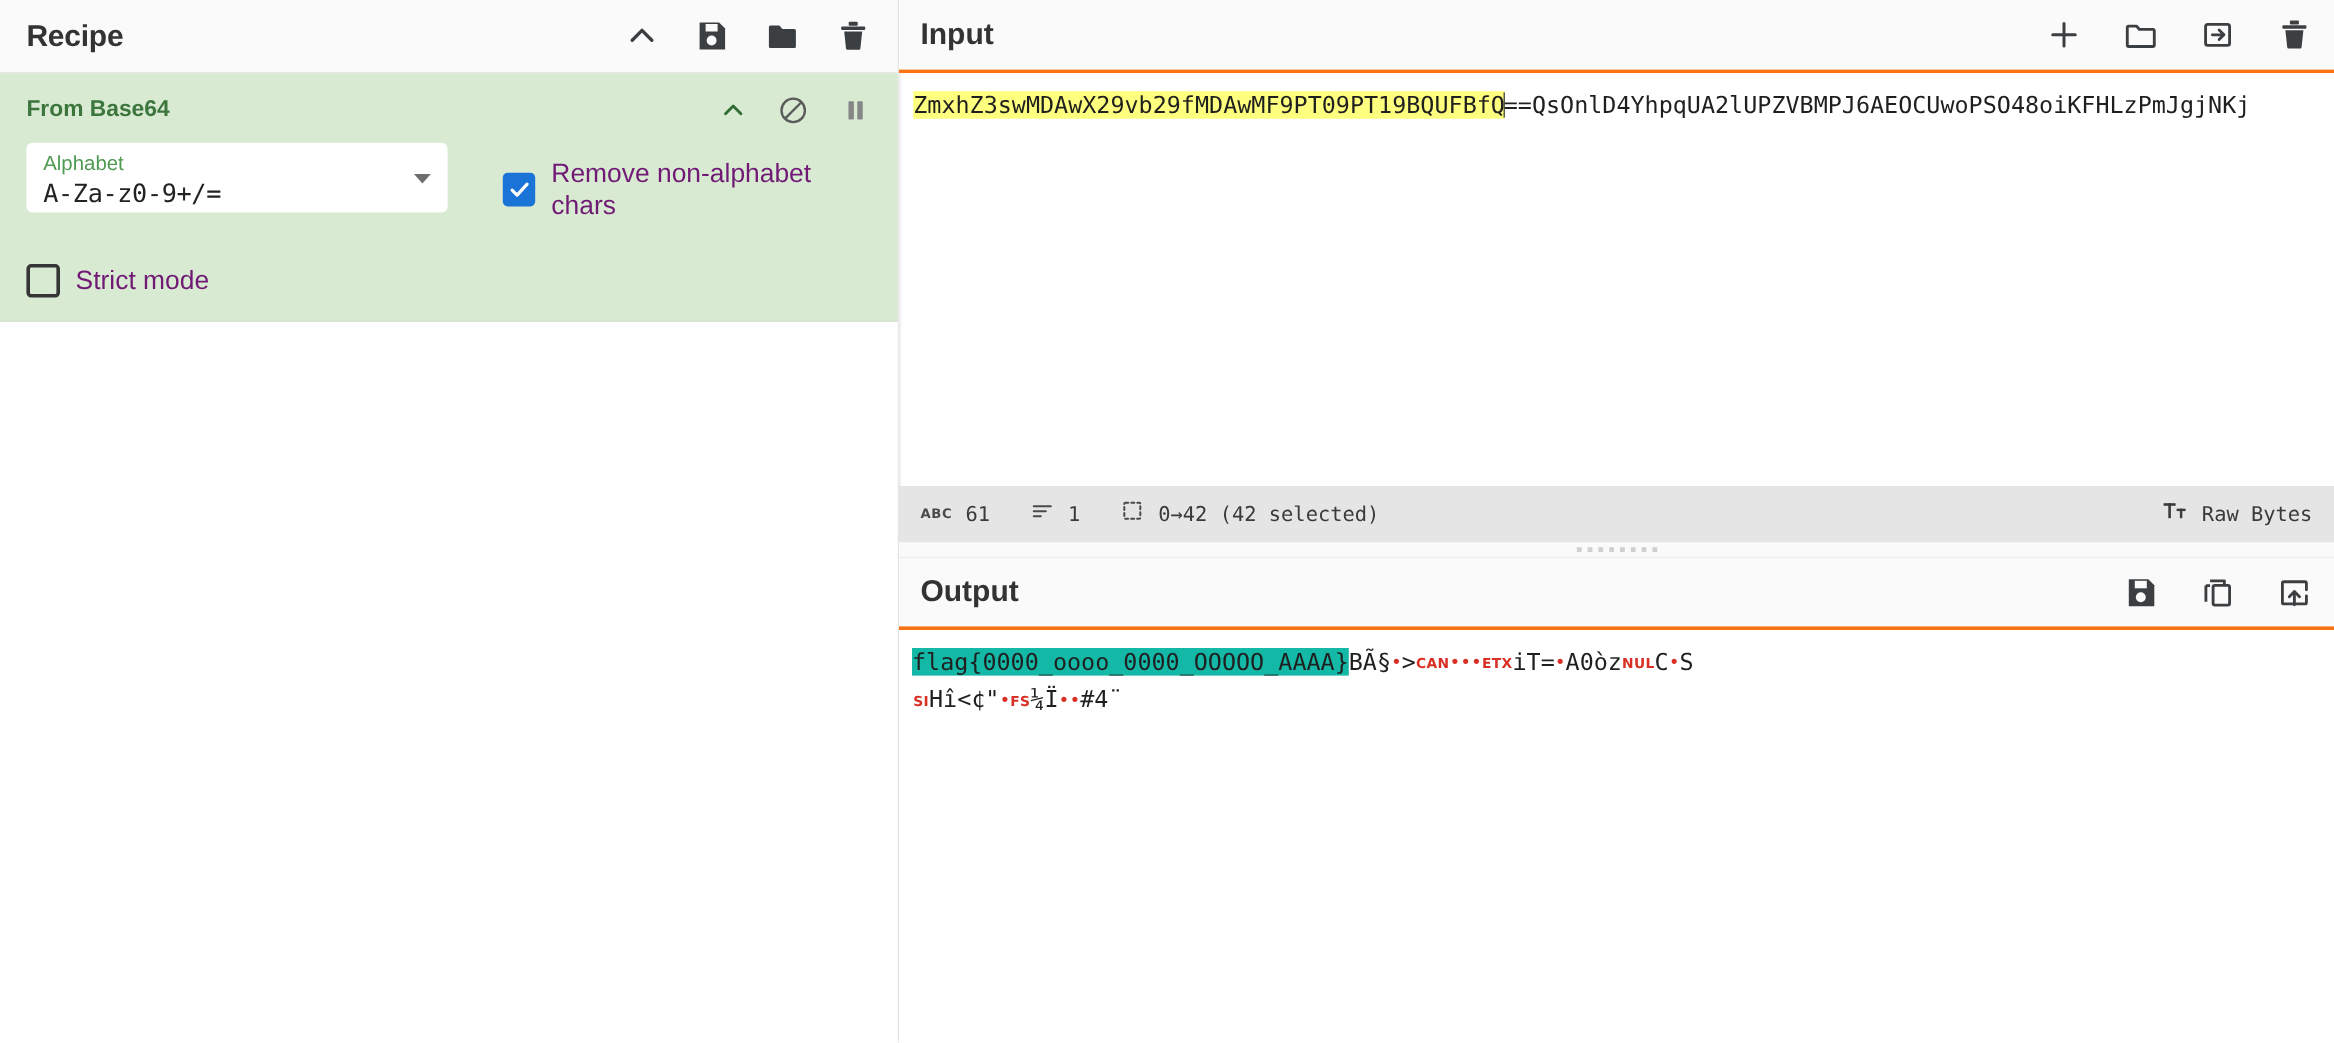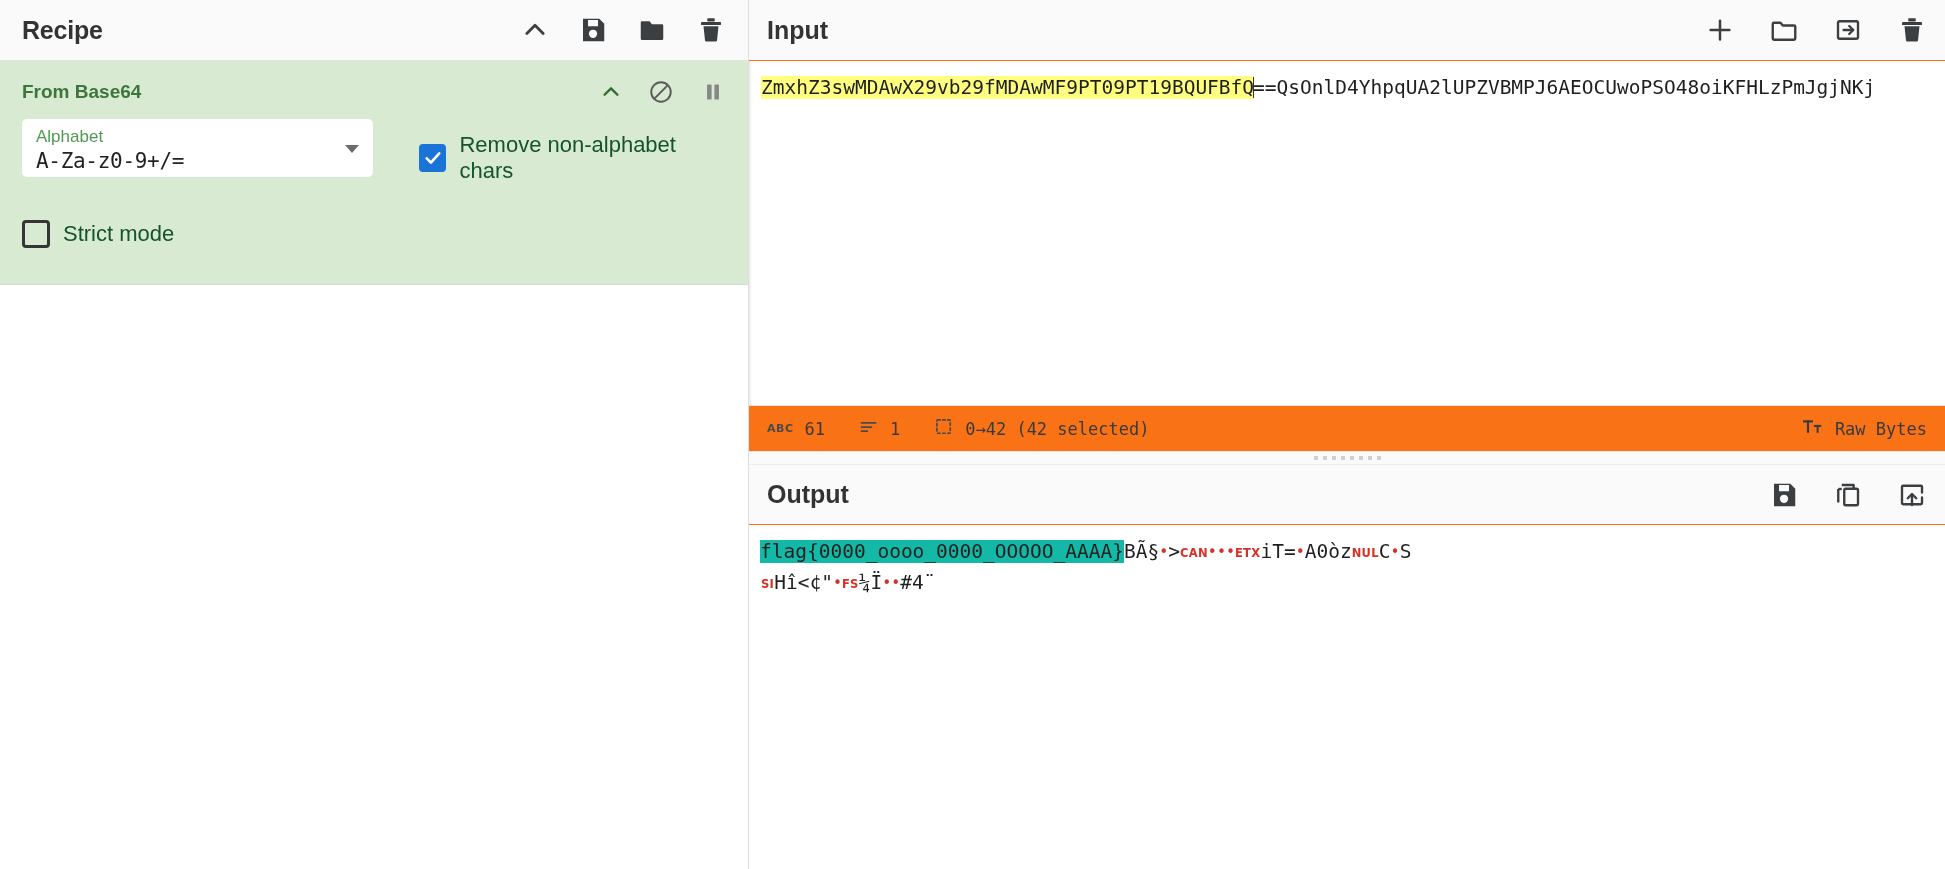--- a/index.html
+++ b/index.html
@@ -31,21 +31,21 @@
     letter-spacing: -0.2px;
   }
   .pane-title-spacer { flex: 1; }
   .titlebar-icons { display: flex; align-items: center; gap: 29px; }
   .ticon { color: #3c3f41; display: flex; align-items: center; justify-content: center; cursor: pointer; }
 
   
   .op {
     background: #d9ead3;
     border-bottom: 1px solid #cfdfc8;
-    padding: 0 0 36px 0;
+    padding: 0 0 19px 0;
     position: relative;
   }
   .op-head {
     display: flex; align-items: center;
     padding: 18px 22px 6px 22px;
   }
   .op-name {
     font-size: 19px; font-weight: bold; color: #3c763d;
   }
   .op-head-spacer { flex: 1; }
@@ -77,51 +77,51 @@
     border-top: 8px solid #6d6d6d;
   }
   .chk-row { display: flex; align-items: center; margin-left: 46px; margin-top: 13px; }
   .chk-box {
     width: 28px; height: 28px; border-radius: 4px;
     display: flex; align-items: center; justify-content: center;
     cursor: pointer;
   }
   .chk-box.on { background: #1a73d6; }
   .chk-box.off { border: 3px solid #353535; background: transparent; }
-  .chk-label { font-size: 22px; color: #14532d; margin-left: 13px; }
+  .chk-label { font-size: 22px; color: #701a75; margin-left: 13px; }
   .chk-row2 { display: flex; align-items: center; padding: 0 22px; margin-top: 36px; }
   .recipe-body-blank { flex: 1; background: #fff; }
 
   
   .right-pane { width: 1196px; height: 869px; display: flex; flex-direction: column; background: #fff; }
 
   .io-title-bar {
     height: 61px; min-height: 61px;
-    background: #fafafa; border-bottom: 1px solid #f97316;
+    background: #fafafa; border-bottom: 3px solid #f97316;
     display: flex; align-items: center; padding: 0 14px 0 18px;
   }
   .io-title { font-size: 25px; font-weight: bold; color: #333; }
   .io-spacer { flex: 1; }
   .io-icons { display: flex; align-items: center; gap: 34px; padding-right: 4px; }
 
   .input-area {
     flex: 1; background: #fff; position: relative;
     padding: 12px 0 0 12px; overflow: hidden;
   }
   .mono {
     font-family: "DejaVu Sans Mono", monospace;
     font-size: 19.5px; line-height: 29px;
     color: #1f1f1f; white-space: pre; letter-spacing: 0px;
   }
   .hl-yellow { background: #ffff7f; }
   .caret-bar { display: inline-block; width: 0; border-left: 1.5px solid #333; height: 21px; vertical-align: -4px; margin: 0 -1px; }
 
   .status-bar {
     height: 47px; min-height: 47px;
-    background: #f97316;
+    background: #e5e5e5;
     border-top: 1px solid #e4e4e4; border-bottom: 1px solid #e4e4e4;
     display: flex; align-items: center; padding: 0 12px 0 18px;
     font-family: "DejaVu Sans Mono", monospace;
     font-size: 17px; color: #3a3a3a;
   }
   .sb-group { display: flex; align-items: center; gap: 11px; margin-right: 34px; cursor: pointer; }
   .sb-spacer { flex: 1; }
   .glyph-abc {
     font-family: "DejaVu Sans", sans-serif; font-size: 11px;
     font-weight: bold; letter-spacing: 0.5px; color: #4a4a4a;

